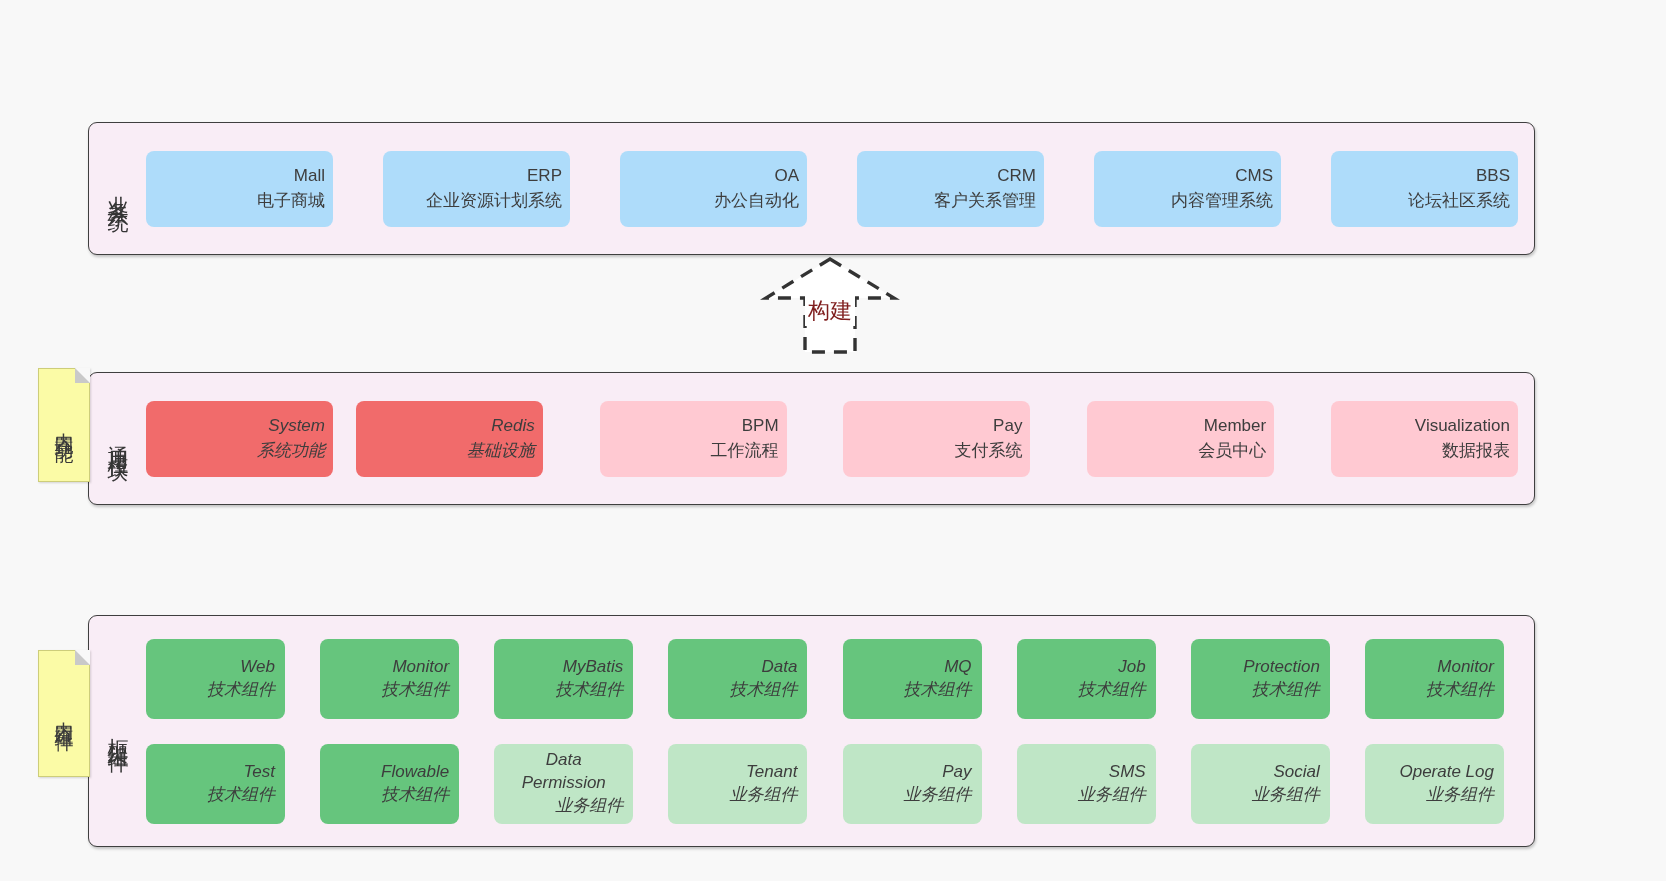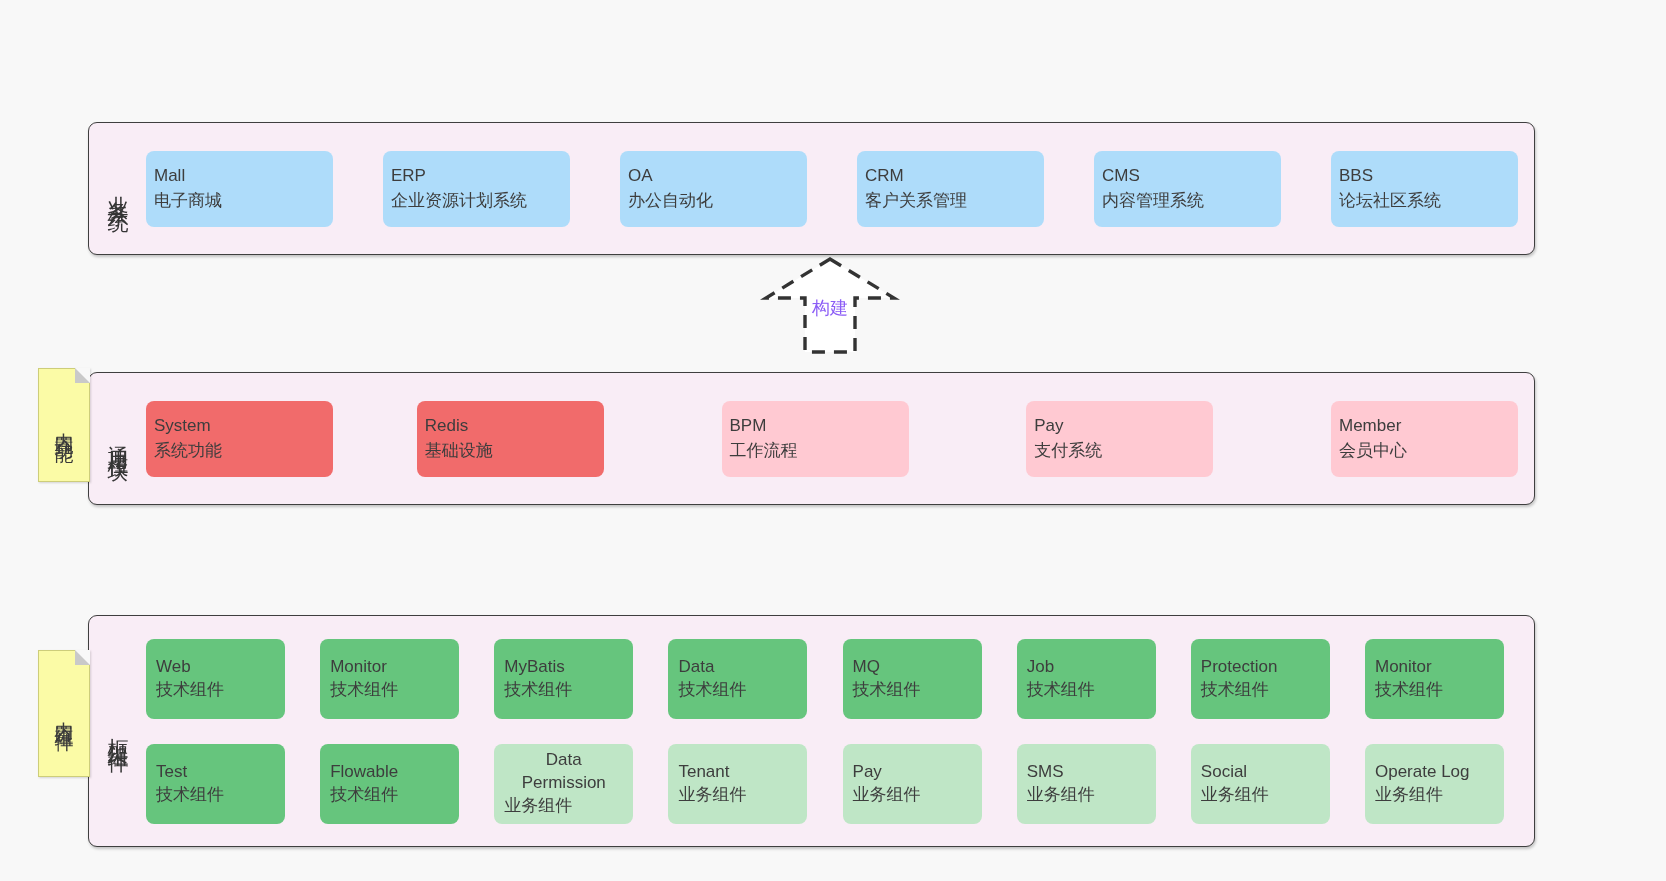--- a/index.html
+++ b/index.html
@@ -36,42 +36,43 @@
     position:absolute;left:57px;right:16px;top:0;bottom:0;
     display:flex;align-items:center;justify-content:space-between;
   }
   .boxes-grid{
     position:absolute;left:57px;right:30px;top:0;bottom:0;
     display:grid;
     grid-template-columns:repeat(8,139px);
     justify-content:space-between;
     align-content:center;
     row-gap:25px;
+    font-style:italic;
   }
   .box{
     width:187px;height:76px;
     border-radius:8px;
-    display:flex;flex-direction:column;align-items:flex-start;justify-content:center;
+    display:flex;flex-direction:column;align-items:flex-end;justify-content:center;
     text-align:center;
     font-size:17px;line-height:1.45;
     padding:2px 8px;box-sizing:border-box;
   }
   .boxes-grid .box{width:139px;height:80px;line-height:1.35;padding:2px 10px;}
   .box.blue {background:var(--color-blue,#aedcfa);}
-  .box.red  {background:var(--color-red,#f16b6b);}
+  .box.red  {background:var(--color-red,#f16b6b);font-style:italic;}
   .box.pink {background:var(--color-pink,#ffc9d2);margin-left:34px;}
   .box.green-dark {background:var(--color-green-dark,#66c57d);}
   .box.green-light{background:var(--color-green-light,#bfe6c6);}
 
   
   .arrow{position:absolute;width:140px;height:100px;}
   .arrow svg{display:block;width:100%;height:100%;}
   .arrow-label{
     position:absolute;left:50%;top:40px;transform:translateX(-50%);
-    background:#fff;padding:0 3px;font-size:18px;color:#8b5cf6;white-space:nowrap;
+    background:#fff;padding:0 3px;font-size:22px;color:#7f1d1d;white-space:nowrap;
   }
   #arrow-build{left:760px;top:256px;}
   #arrow-implement{left:770px;top:508px;height:95px;}
 
   
   .note{
     position:absolute;left:38px;width:50px;
     background:var(--color-yellow,#fbfba6);
     border:1px solid rgba(120,120,40,0.35);
     box-shadow:1px 1px 2px rgba(0,0,0,0.15);
@@ -147,20 +148,24 @@
         <div>工作流程</div>
       </div>
       <div class="box pink">
         <div>Pay</div>
         <div>支付系统</div>
       </div>
       <div class="box pink">
         <div>Member</div>
         <div>会员中心</div>
       </div>
+      <div class="box pink">
+        <div>Visualization</div>
+        <div>数据报表</div>
+      </div>
     </div>
   </section>
 
   <div class="note" id="note-modules">
     <span>内置功能</span>
   </div>
 
 
   <section class="layer" id="layer-framework">
     <div class="vlabel">框架组件</div>

